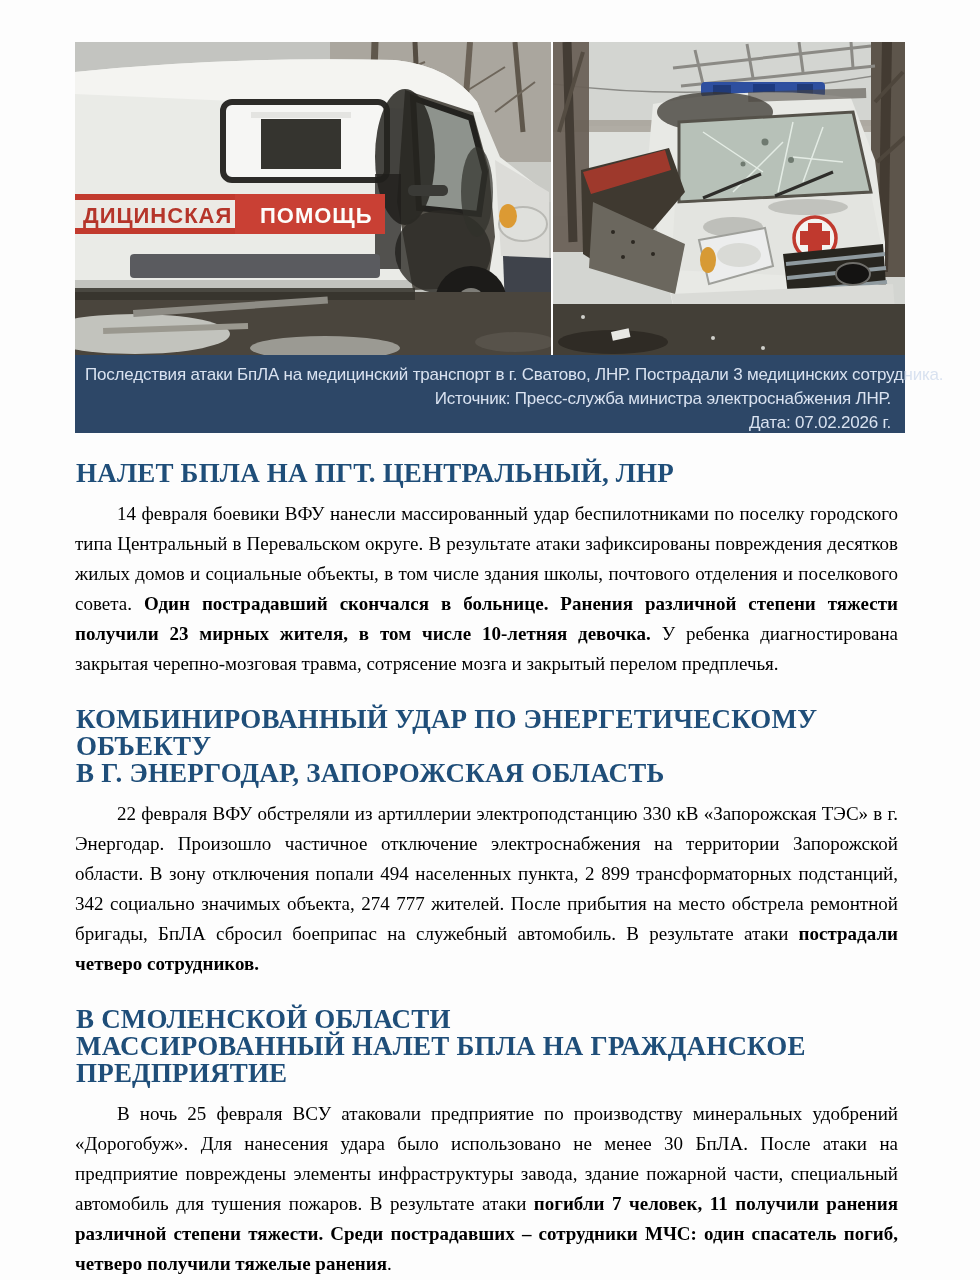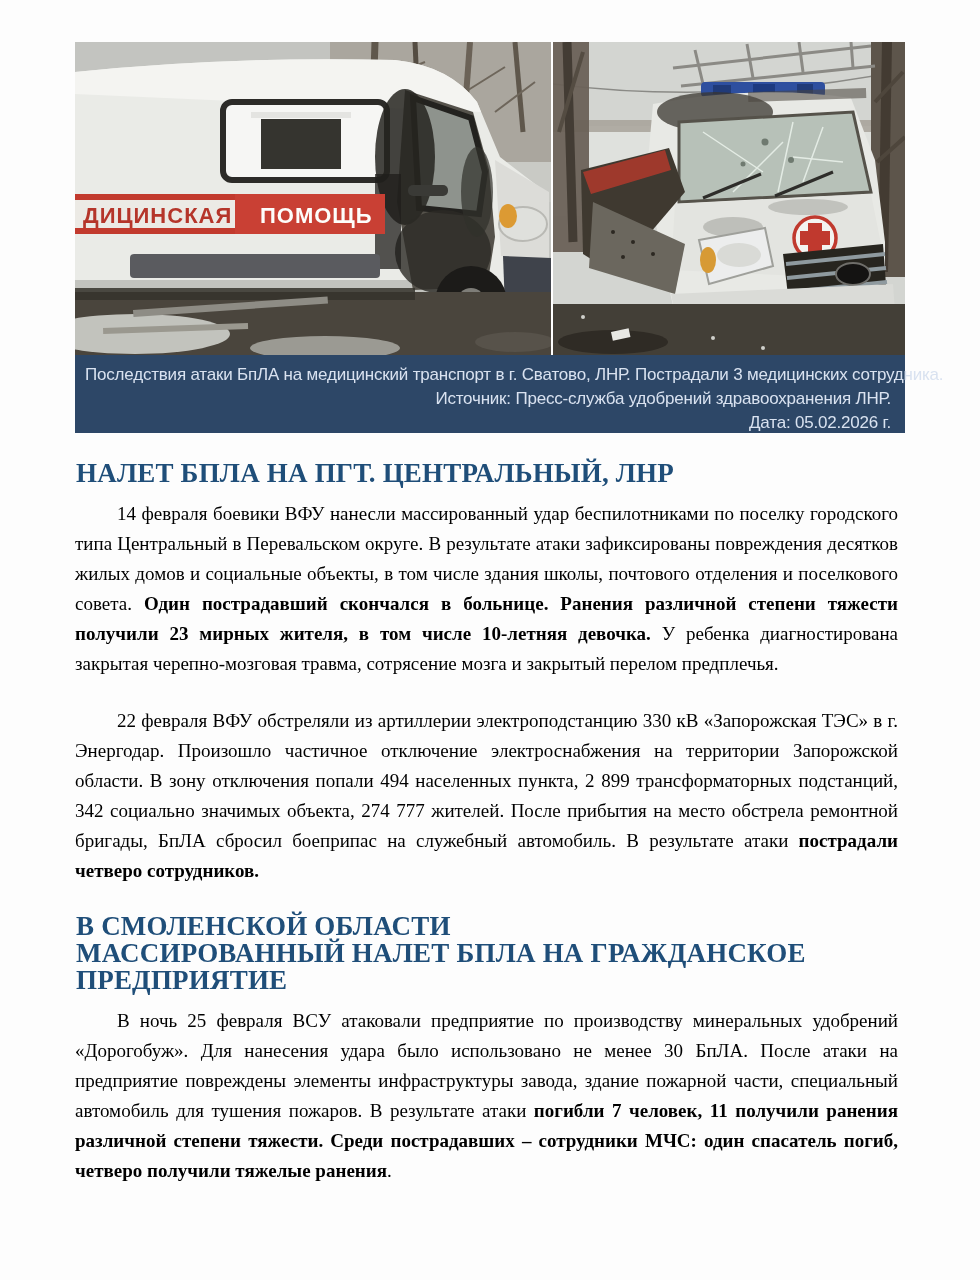--- a/index.html
+++ b/index.html
@@ -224,34 +224,38 @@
               <circle cx="160" cy="296" r="2" fill="#cfd0cb"></circle>
                 <circle cx="210" cy="306" r="2" fill="#cfd0cb"></circle>
               <circle cx="30" cy="275" r="2" fill="#cfd0cb"></circle>
             </g>
           </svg>
         </div>
       </div>
 
       <div class="caption-bar">
         <div class="caption-line">Последствия атаки БпЛА на медицинский транспорт в г. Сватово, ЛНР. Пострадали 3 медицинских сотрудника.</div>
-        <div class="caption-line">Источник: Пресс-служба удобрений здравоохранения ЛНР.</div>
-        <div class="caption-line">Дата: 05.02.2026 г.</div>
+        <div class="caption-line">Источник: Пресс-служба министра электроснабжения ЛНР.</div>
+        <div class="caption-line">Дата: 07.02.2026 г.</div>
       </div>
     </div>
 
     <div class="section">
       <h2 class="section-heading">
         <div>НАЛЕТ БПЛА НА ПГТ. ЦЕНТРАЛЬНЫЙ, ЛНР</div>
         <div></div>
       </h2>
       <p class="body-par"><span>14 февраля боевики ВФУ нанесли массированный удар беспилотниками по поселку городского типа Центральный в Перевальском округе. В результате атаки зафиксированы повреждения десятков жилых домов и социальные объекты, в том числе здания школы, почтового отделения и поселкового совета. </span><span class="run-bold">Один пострадавший скончался в больнице. Ранения различной степени тяжести получили 23 мирных жителя, в том числе 10-летняя девочка. </span><span>У ребенка диагностирована закрытая черепно-мозговая травма, сотрясение мозга и закрытый перелом предплечья.</span></p>
     </div>
 
     <div class="section">
+      <h2 class="section-heading">
+        <div>КОМБИНИРОВАННЫЙ УДАР ПО ЭНЕРГЕТИЧЕСКОМУ ОБЪЕКТУ</div>
+        <div>В Г. ЭНЕРГОДАР, ЗАПОРОЖСКАЯ ОБЛАСТЬ</div>
+      </h2>
       <p class="body-par"><span>22 февраля ВФУ обстреляли из артиллерии электроподстанцию 330 кВ «Запорожская ТЭС» в г. Энергодар. Произошло частичное отключение электроснабжения на территории Запорожской области. В зону отключения попали 494 населенных пункта, 2 899 трансформаторных подстанций, 342 социально значимых объекта, 274 777 жителей. После прибытия на место обстрела ремонтной бригады, БпЛА сбросил боеприпас на служебный автомобиль. В результате атаки </span><span class="run-bold">пострадали четверо сотрудников.</span><span></span></p>
     </div>
 
     <div class="section">
       <h2 class="section-heading">
         <div>В СМОЛЕНСКОЙ ОБЛАСТИ</div>
         <div>МАССИРОВАННЫЙ НАЛЕТ БПЛА НА ГРАЖДАНСКОЕ ПРЕДПРИЯТИЕ</div>
       </h2>
       <p class="body-par"><span>В ночь 25 февраля ВСУ атаковали предприятие по производству минеральных удобрений «Дорогобуж». Для нанесения удара было использовано не менее 30 БпЛА. После атаки на предприятие повреждены элементы инфраструктуры завода, здание пожарной части, специальный автомобиль для тушения пожаров. В результате атаки </span><span class="run-bold">погибли 7 человек, 11 получили ранения различной степени тяжести. Среди пострадавших – сотрудники МЧС: один спасатель погиб, четверо получили тяжелые ранения</span><span>.</span></p>
     </div>

